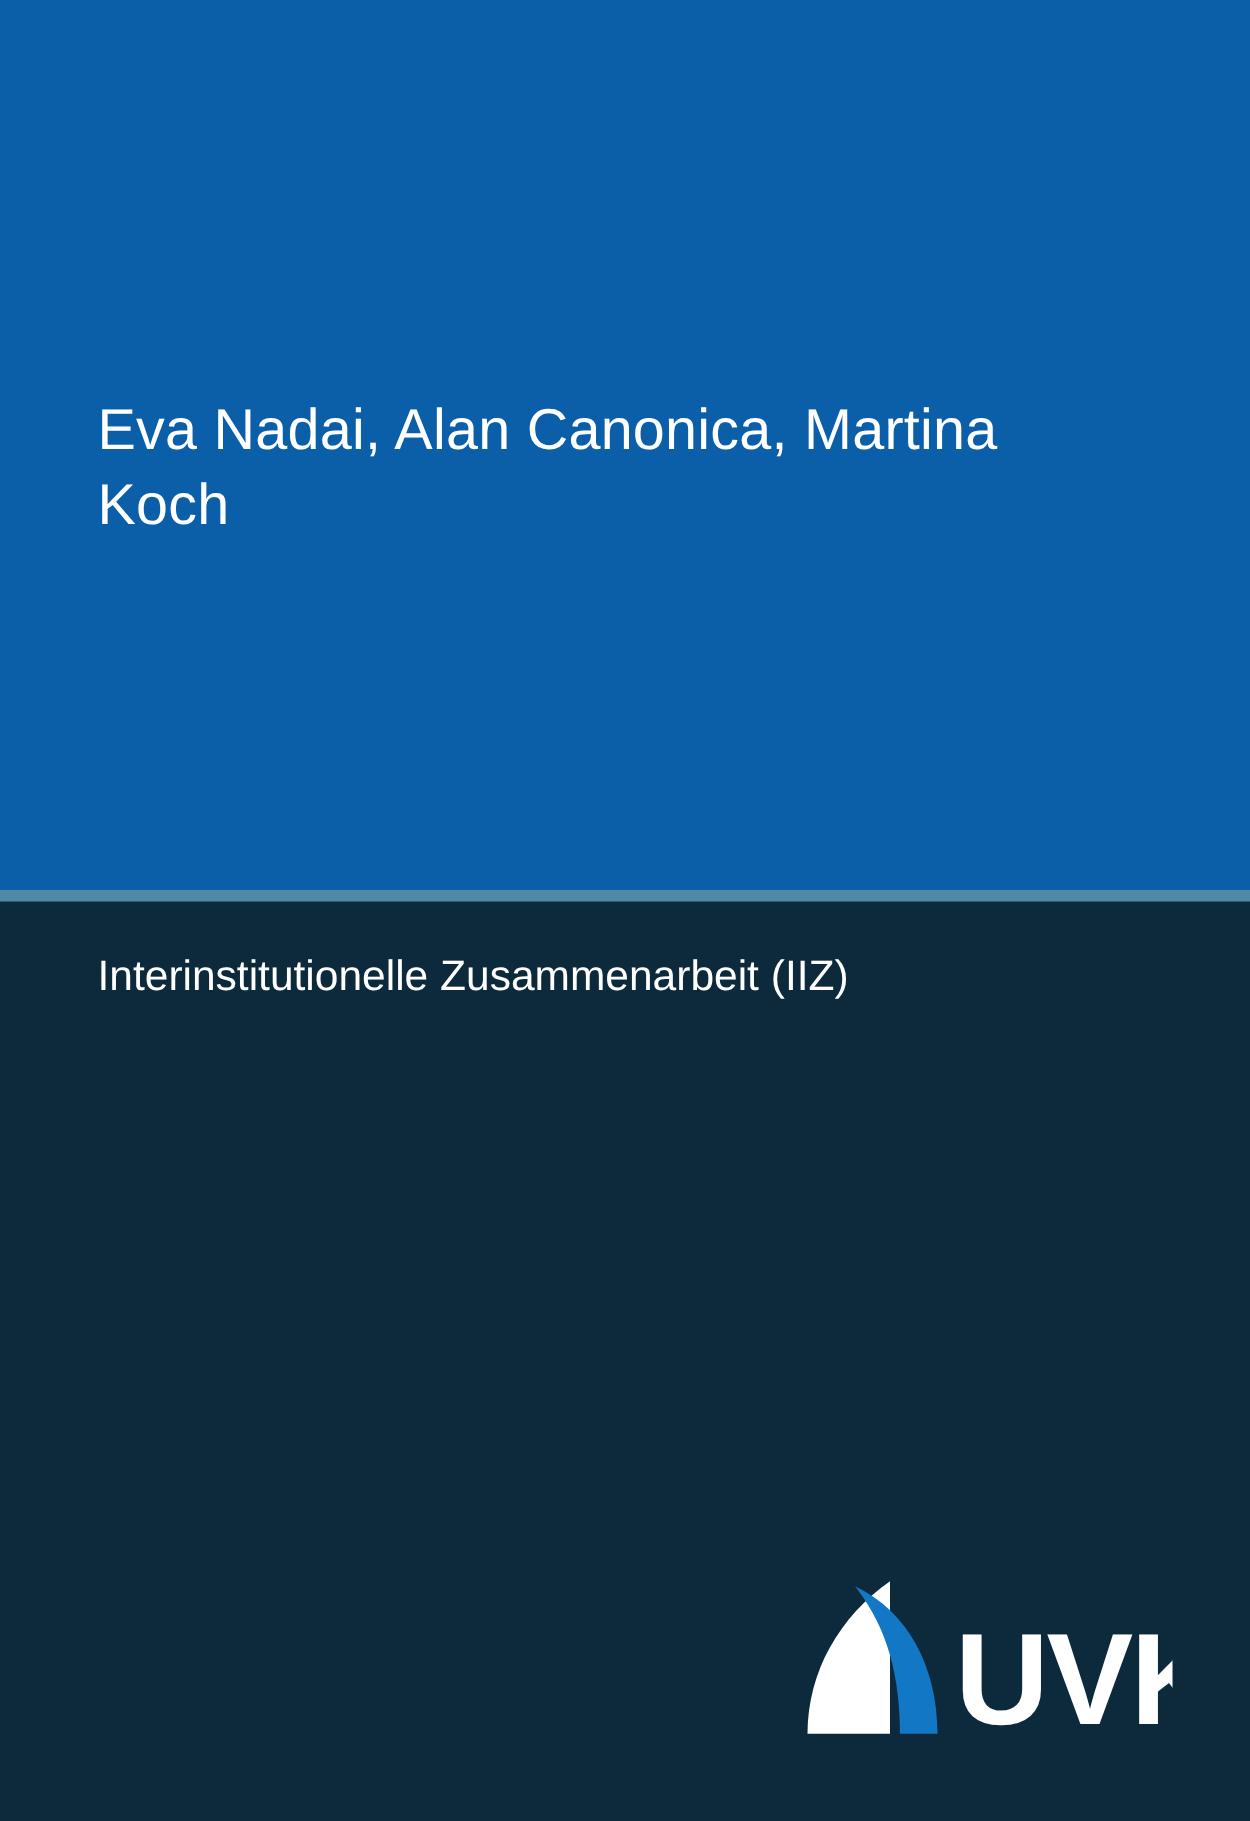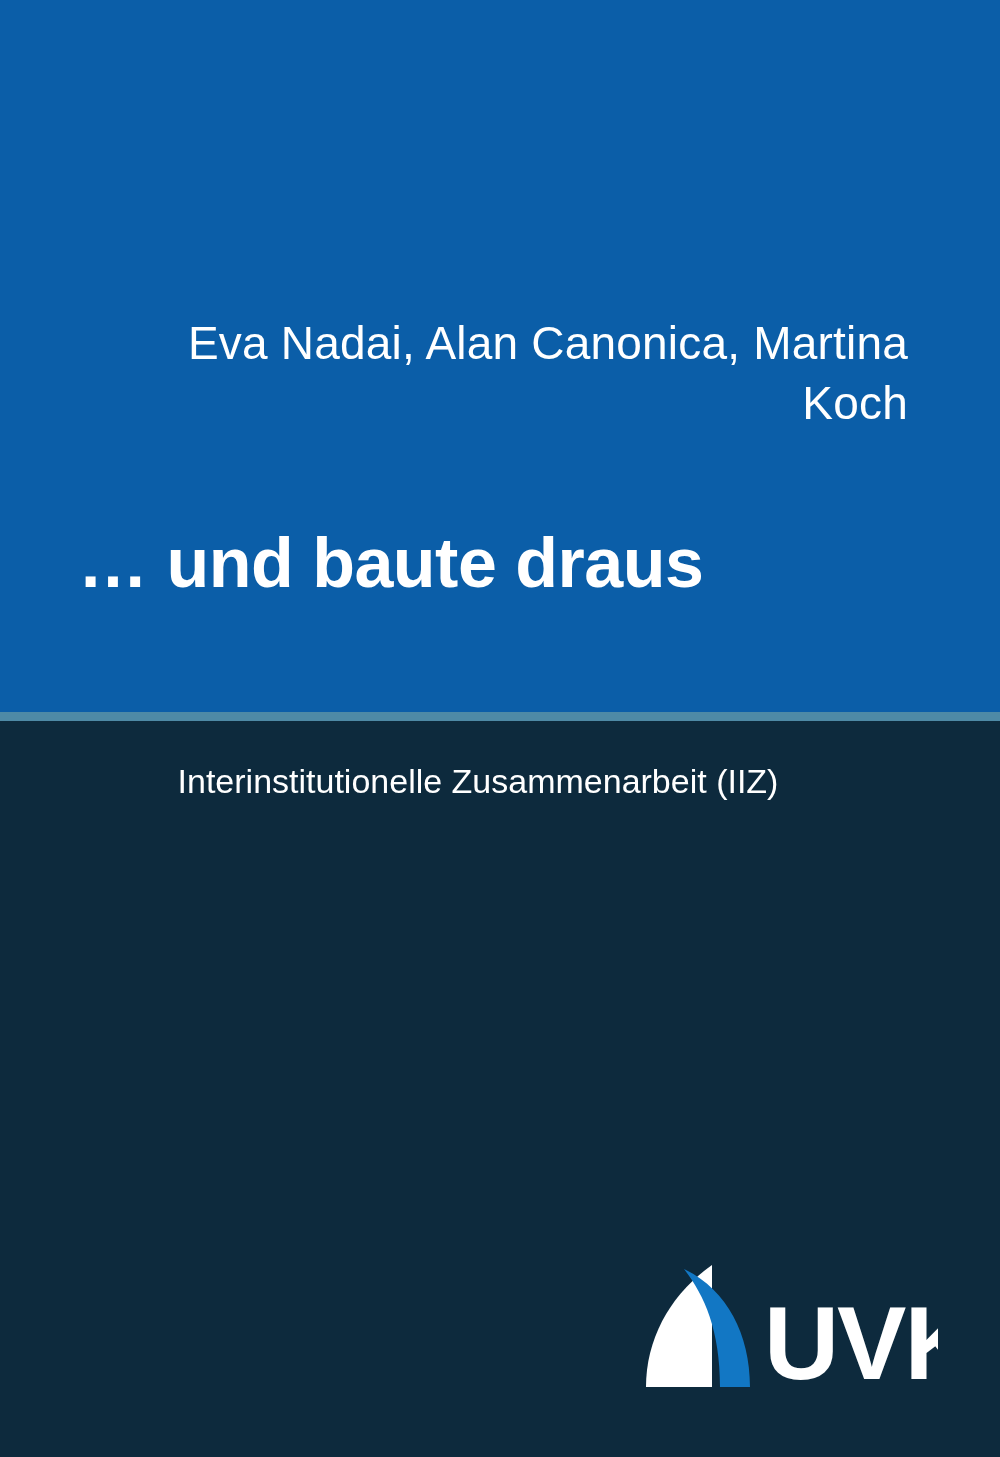--- a/index.html
+++ b/index.html
@@ -42,21 +42,20 @@
   .authors {
     position: absolute;
     left: 78px;
     top: 314px;
     width: 830px;
     color: #ffffff;
     font-size: 46px;
     line-height: 1.30;
     font-weight: 400;
     letter-spacing: 0.2px;
-    text-align: right;
   }
 
   .title {
     position: absolute;
     left: 78px;
     top: 521px;
     width: 880px;
     color: #ffffff;
     font-size: 70px;
     line-height: 1.21;
@@ -66,21 +65,20 @@
 
   .subtitle {
     position: absolute;
     left: 78px;
     top: 758px;
     width: 800px;
     color: #ffffff;
     font-size: 34px;
     line-height: 1.38;
     font-weight: 400;
-    text-align: center;
   }
 
   .publisher-logo {
     position: absolute;
     right: 62px;
     bottom: 58px;
     width: 300px;
     height: 140px;
   }
   .publisher-logo svg {
@@ -96,21 +94,20 @@
 
   <div class="band-top"></div>
   <div class="band-divider"></div>
   <div class="band-bottom"></div>
 
   <div class="authors">
     <span>Eva Nadai, Alan Canonica, Martina Koch</span>
   </div>
 
   <div class="title">
-    <div>… und baute draus</div>
   </div>
 
   <div class="subtitle">
     <div>Interinstitutionelle Zusammenarbeit (IIZ)</div>
   </div>
 
   <div class="publisher-logo">
     <svg viewBox="0 0 300 140" xmlns="http://www.w3.org/2000/svg" aria-hidden="true">
       <g>
         <path d="M8 128 C 8 78, 34 34, 74 6 L 74 128 Z" fill="#ffffff"></path>

